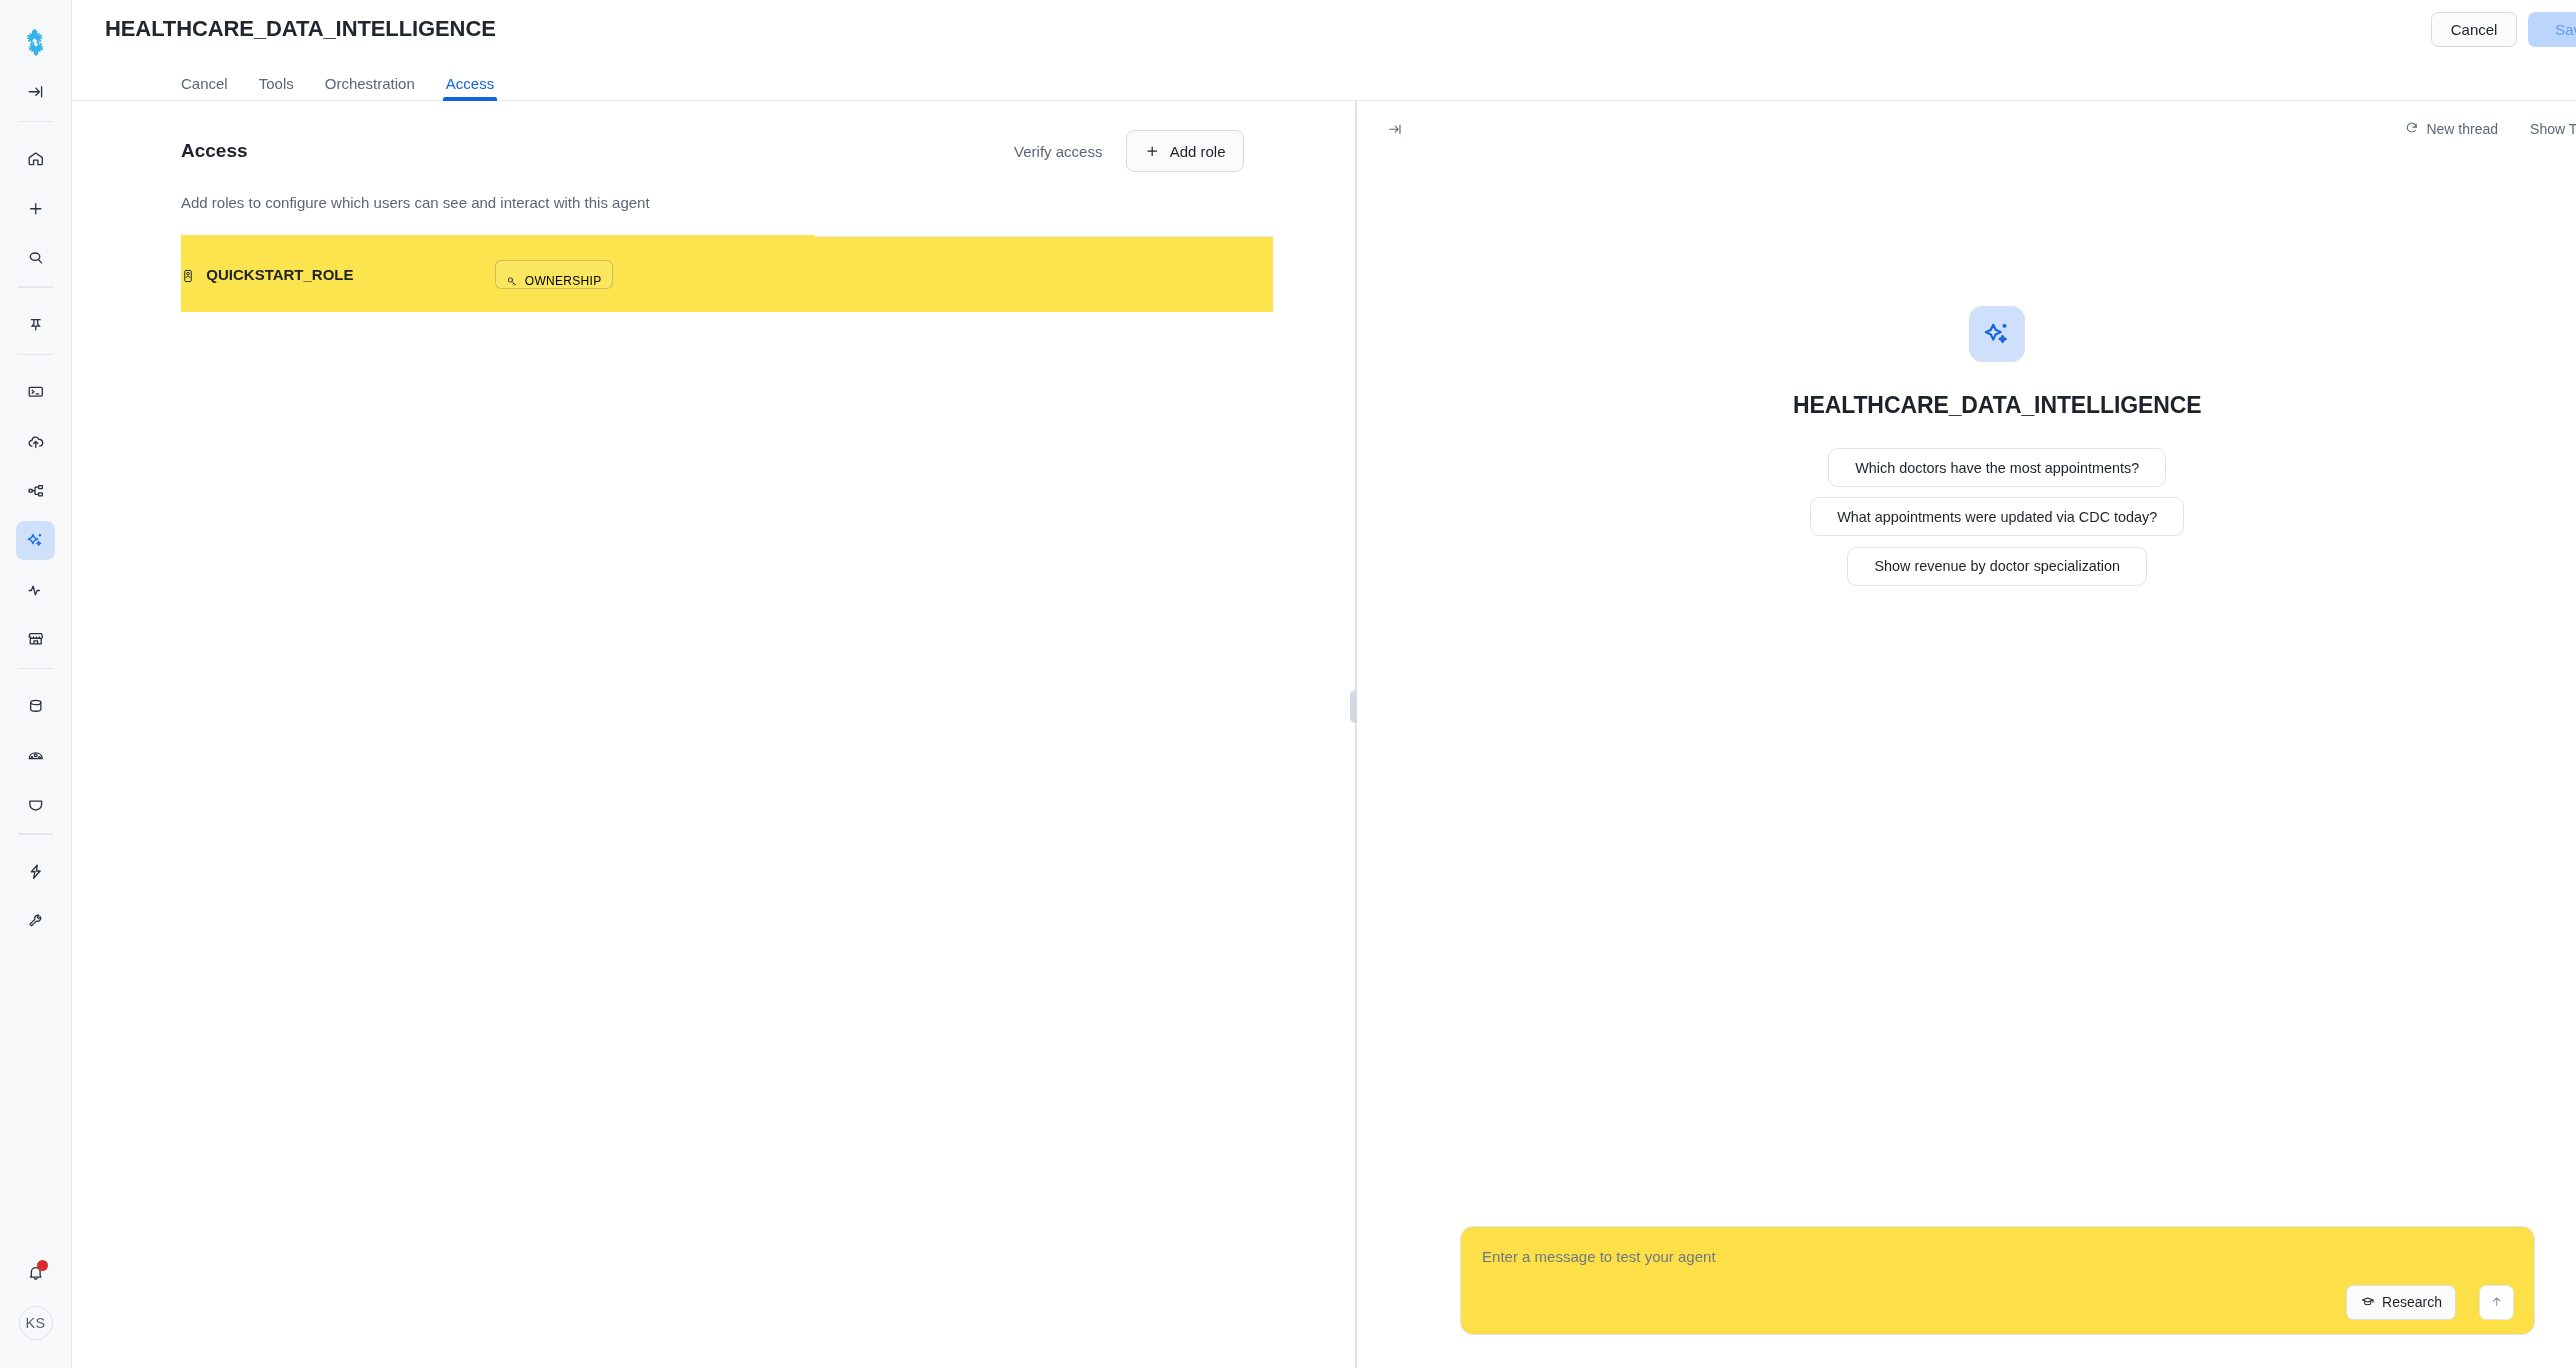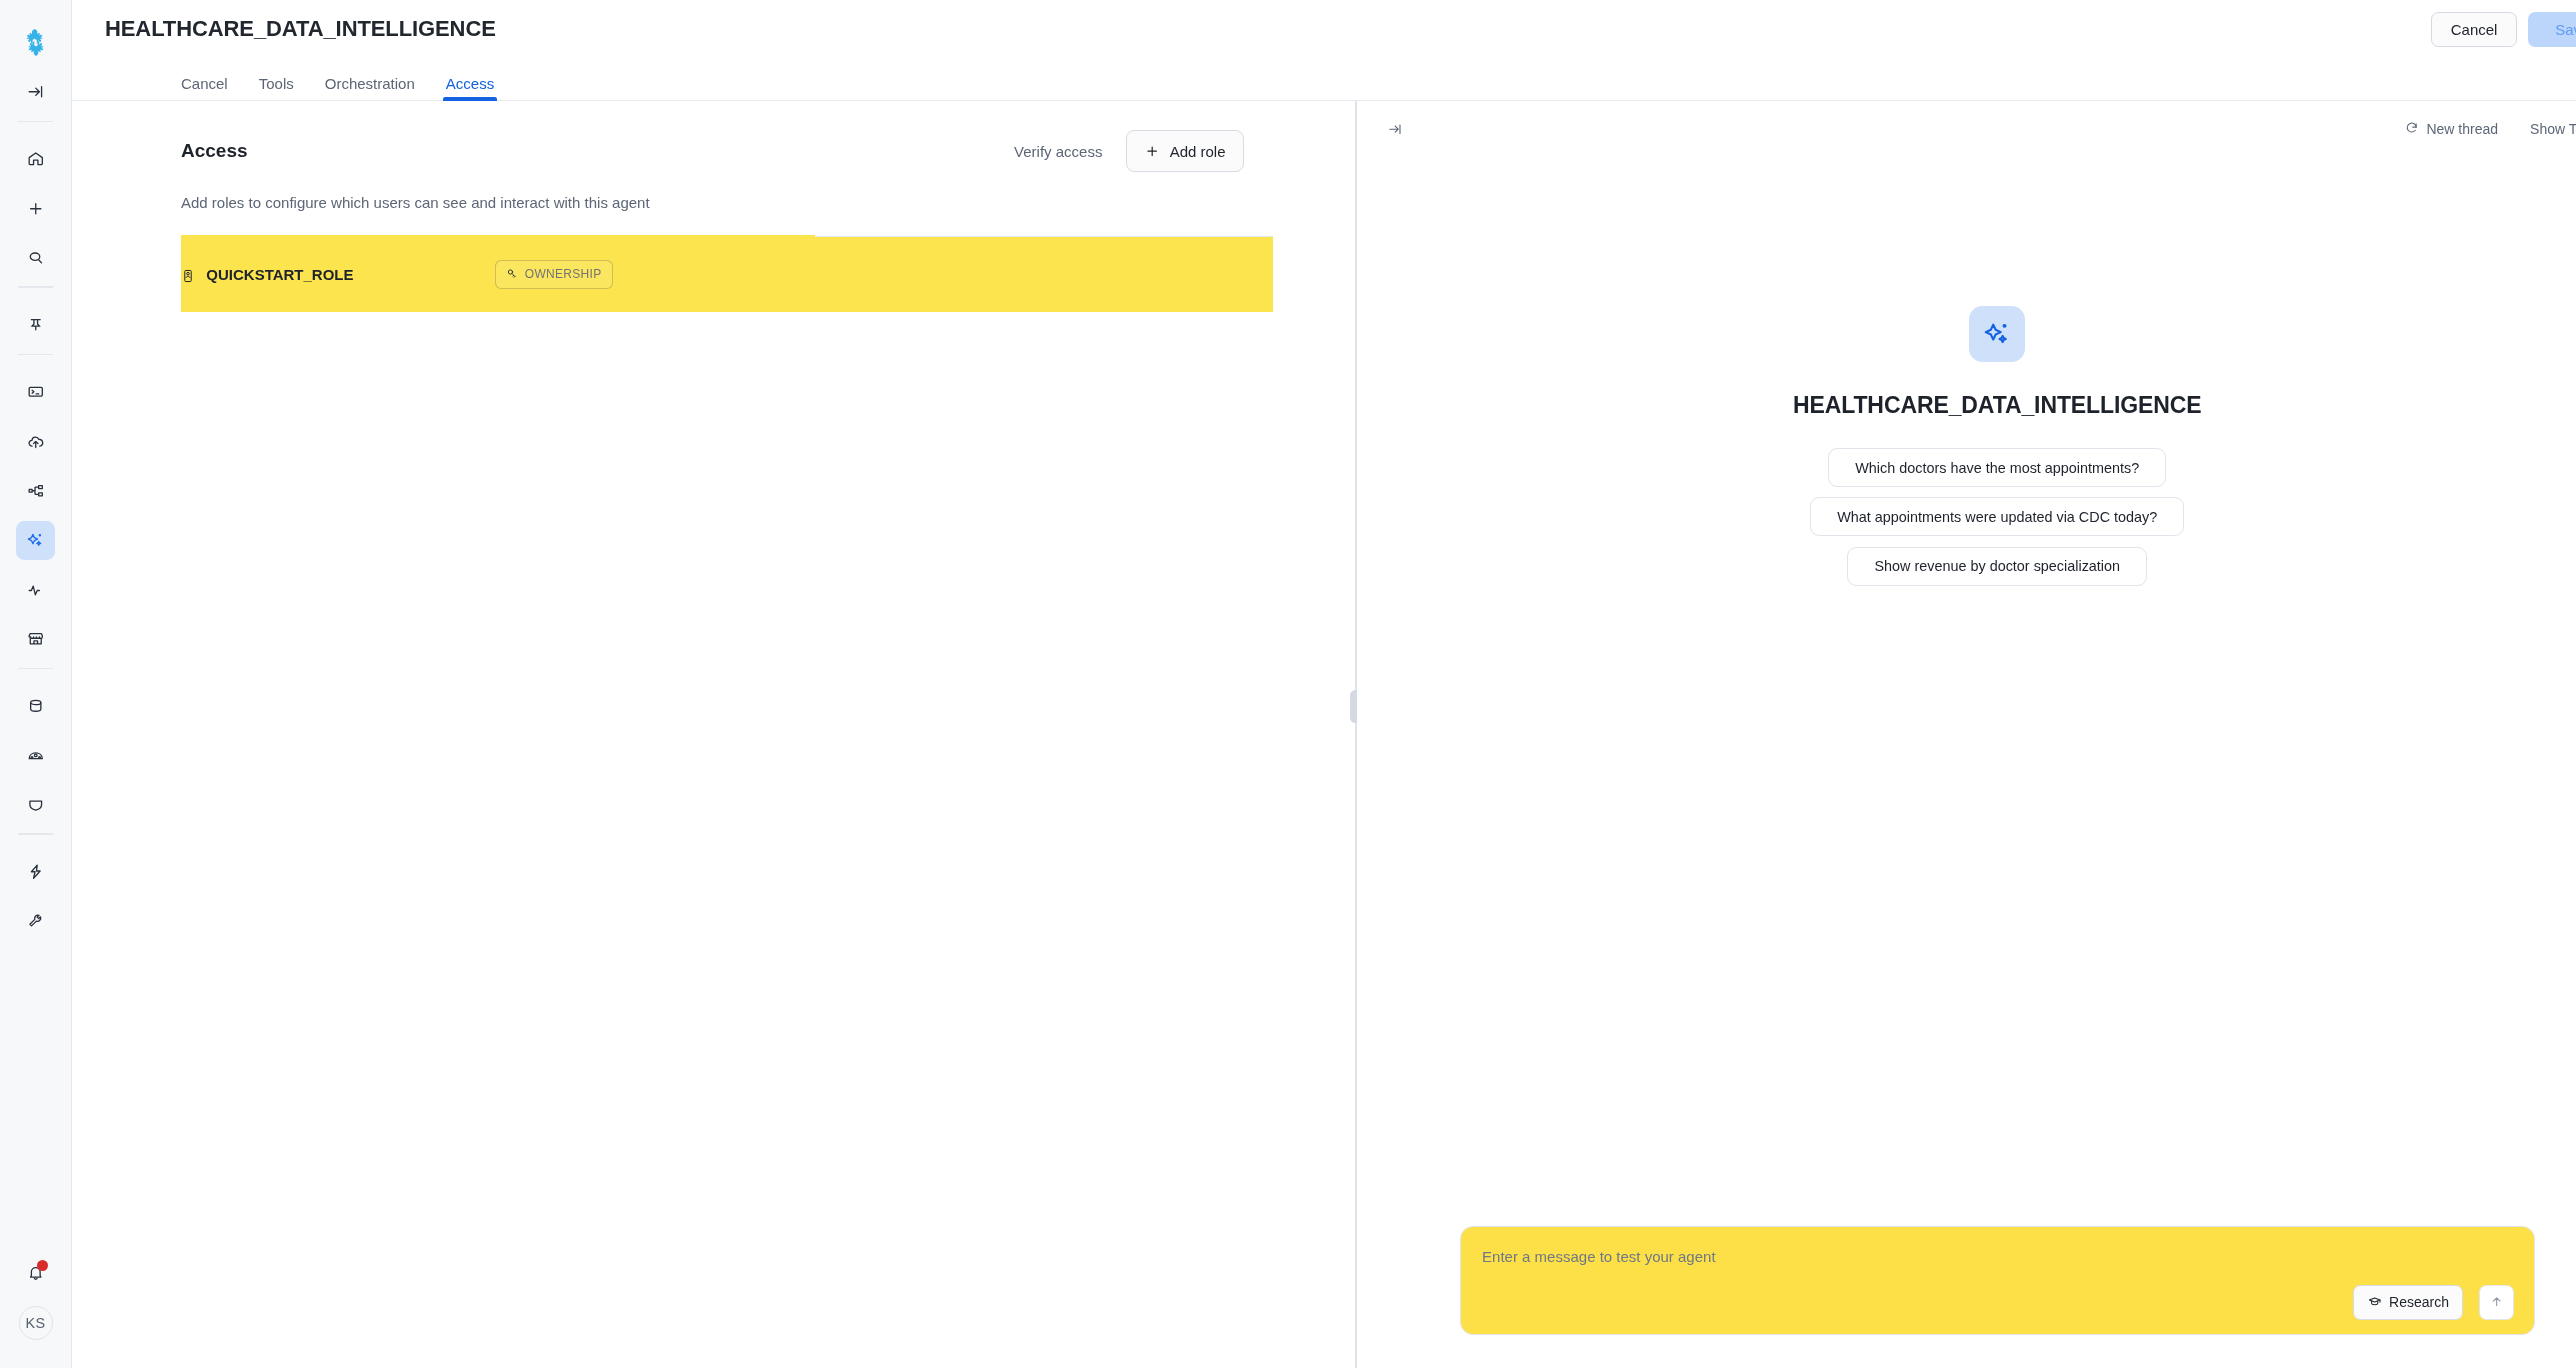--- a/index.html
+++ b/index.html
@@ -132,22 +132,22 @@
   .role-name {
     position: relative; z-index: 1;
     display: flex; align-items: flex-end; gap: 11.3px;
     font-size: 15px; font-weight: 700; color: #1d222b;
     width: 314px;
   }
   .role-badge {
     position: relative; z-index: 1;
     height: 29px; padding: 0 10.3px; border-radius: 6.2px;
     border: 1.5px solid rgba(40,40,40,.22);
-    display: inline-flex; align-items: center; gap: 7.2px;
-    font-size: 12px; letter-spacing: 0.3px; color: #737373;
+    display: inline-flex; align-items: flex-end; gap: 7.2px;
+    font-size: 12px; letter-spacing: 0.3px; color: #000000;
     background: rgba(255,255,255,.10);
   }
 
   
   #splitter {
     width: 1.5px; flex: 0 0 1.5px; background: #dfe3ea;
     position: relative; cursor: col-resize;
   }
   #splitter-handle {
     position: absolute; left: -5.2px; top: 589px;
@@ -194,21 +194,21 @@
   }
   #composer-wrap { padding: 0 103px 33px; flex: 0 0 auto; }
   #composer {
     height: 109px; border: 1.5px solid #dfe3ea; border-radius: 13px;
     background: #fde047; position: relative; padding: 20.6px 21.6px;
     display: flex; flex-direction: column;
   }
   #composer-placeholder { font-size: 15px; color: #6f7886; }
   #composer-actions {
     position: absolute; right: 19.6px; bottom: 14.4px;
-    display: flex; align-items: flex-end; gap: 16px;
+    display: flex; align-items: flex-end; gap: 23px;
   }
   .btn-research {
     height: 35px; padding: 0 13.4px; border-radius: 7.2px;
     border: 1.5px solid #d7dbe3; background: #fbfbfc;
     display: flex; align-items: center; gap: 8.2px;
     font-size: 14px; color: #1d222b; cursor: pointer;
     font-family: "Liberation Sans", sans-serif;
   }
   .btn-send {
     width: 35px; height: 35px; border-radius: 7.2px;

